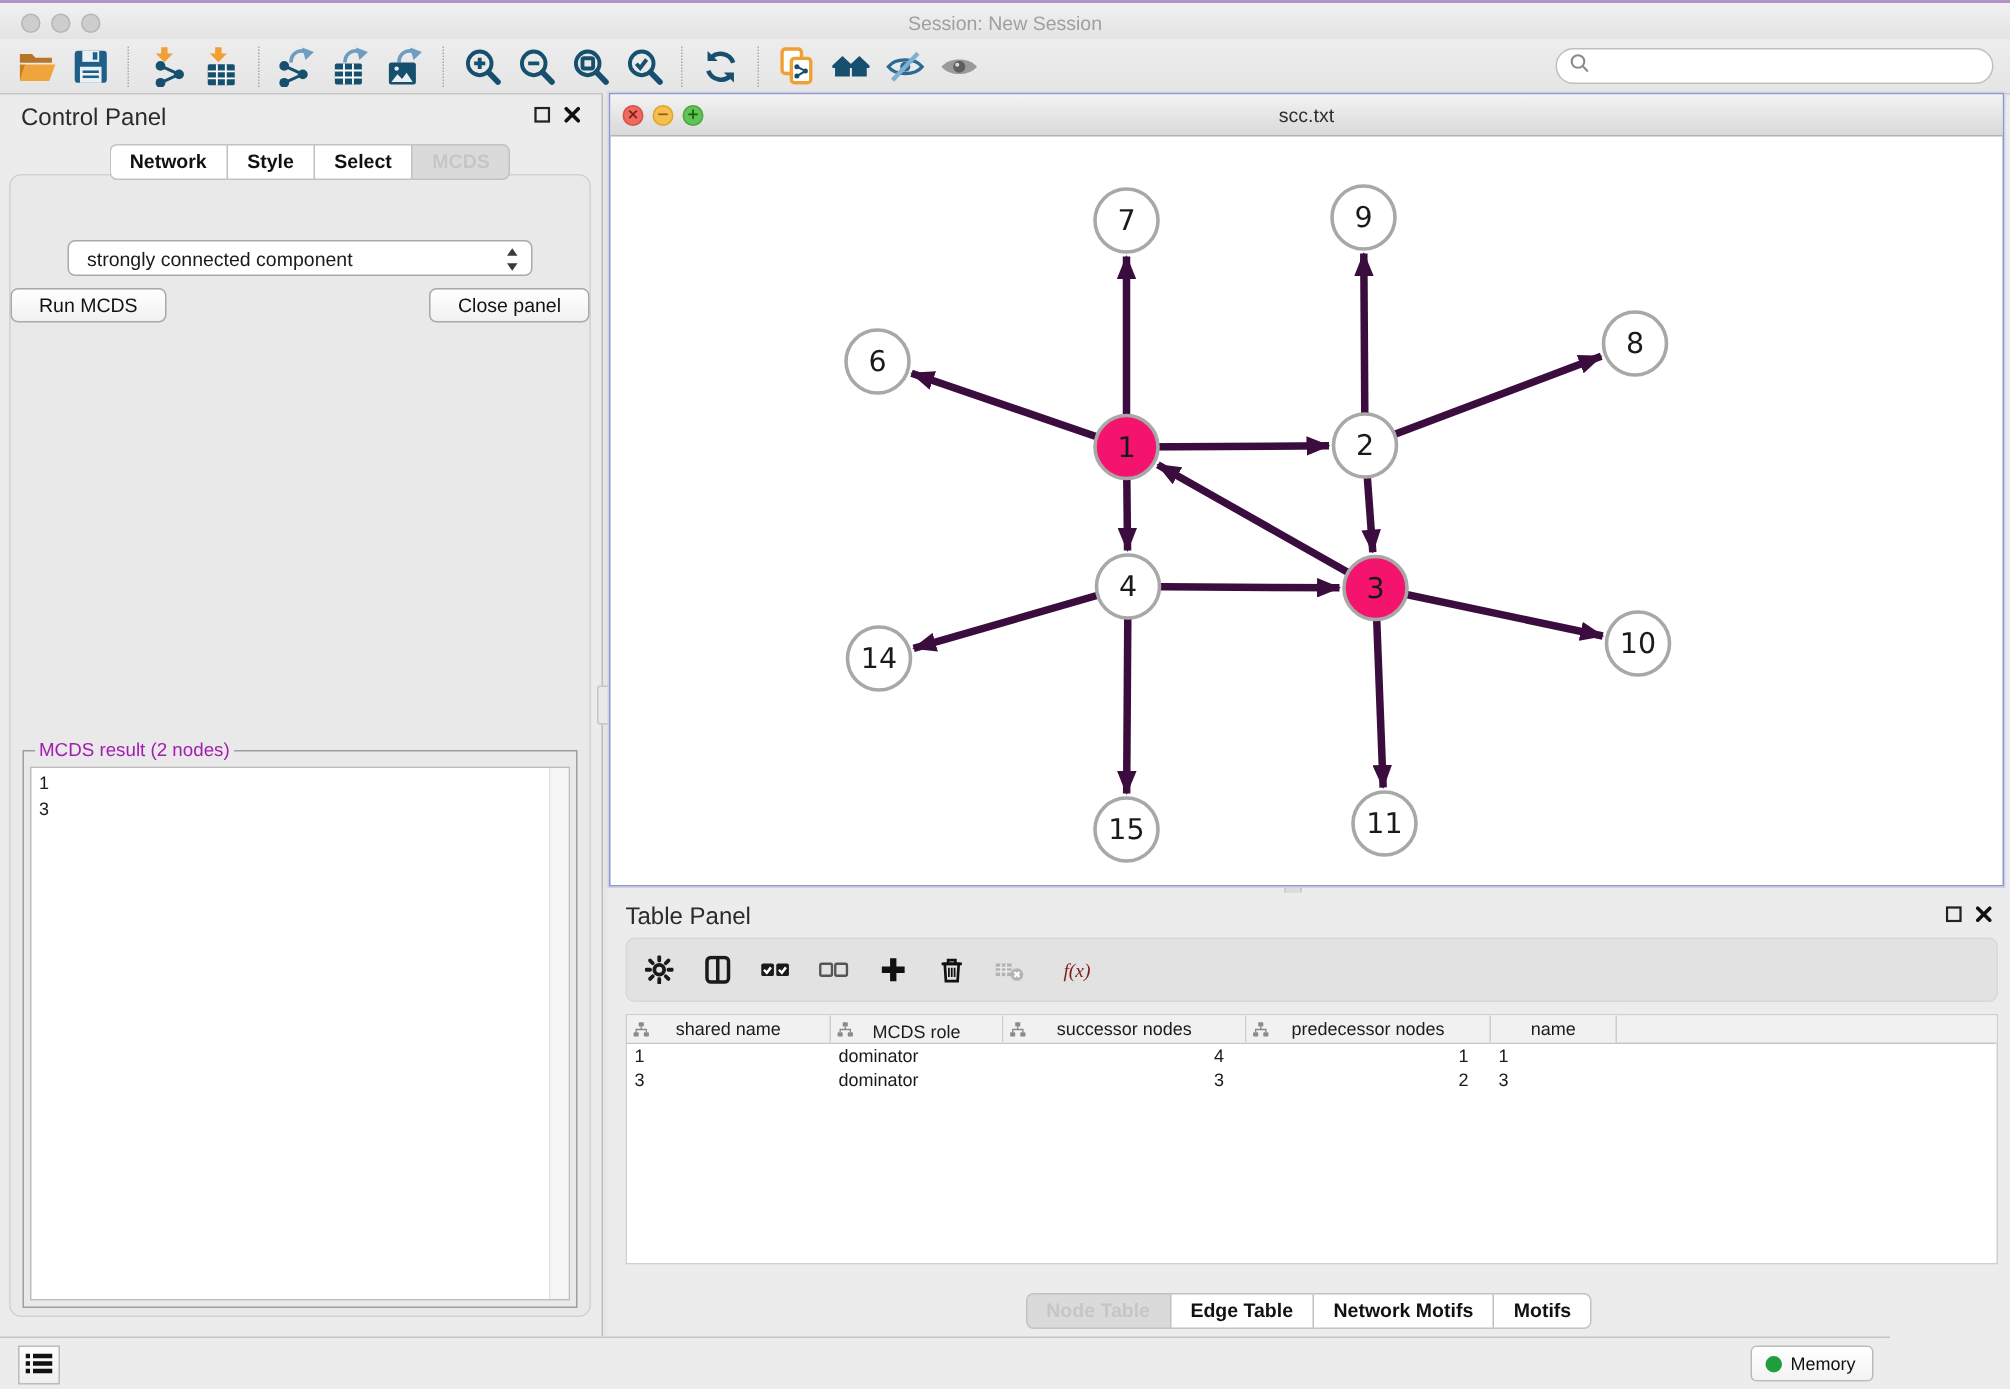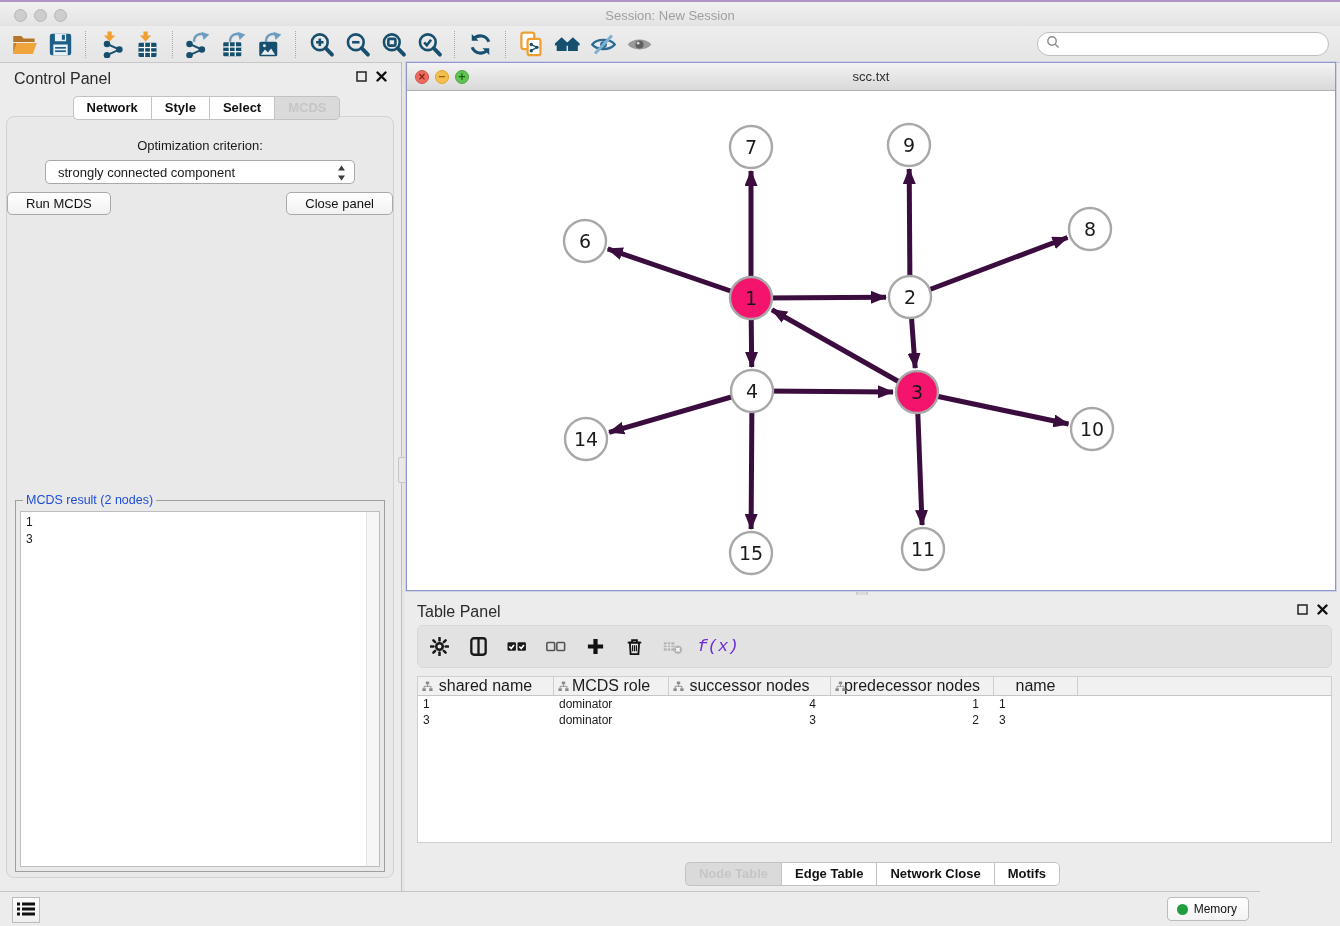--- a/index.html
+++ b/index.html
@@ -39,21 +39,21 @@
     border:1px solid #d2d2d2;border-radius:8px}
   .opt-label{position:absolute;left:0;right:0;top:21px;text-align:center;font-size:13px}
   .dropdown{position:absolute;left:38px;top:43px;width:310px;height:24px;background:#fff;
     border:1px solid #a9a9a9;border-radius:5px;display:flex;align-items:center;font-size:13px;padding-left:12px}
   .dd-stepper{position:absolute;right:7px;top:3px}
   .cp-buttons{position:absolute;left:0;right:0;top:75px;display:flex;justify-content:space-between;gap:14px}
   .push-btn{height:23px;padding:0 18px;font-size:13px;background:linear-gradient(#ffffff,#f1f1f1);
     border:1px solid #a9a9a9;border-radius:5px;color:#111}
   .result-box{position:absolute;left:8px;right:8px;top:376px;bottom:5px;border:1px solid #9e9e9e;
     padding:4px;background:#e9e9e9}
-  .result-box legend{font-size:12.5px;padding:0 3px;margin-left:3px;color:#1d4ed8}
+  .result-box legend{font-size:12.5px;padding:0 3px;margin-left:3px;color:#a21caf}
   .result-inner{position:relative;width:100%;height:100%;background:#fff;border:1px solid #bdbdbd;
     font-size:12px;line-height:17px;padding:2px 16px 2px 5px;overflow:hidden}
   .result-scroll{position:absolute;right:0;top:0;bottom:0;width:13px;background:#f6f6f6;border-left:1px solid #e2e2e2}
 
   
   .v-splitter{position:absolute;left:401px;top:62px;width:4px;height:829px;background:#e6e6e6;border-left:1px solid #bdbdbd}
   .v-grip{position:absolute;left:-4px;top:395px;width:9px;height:26px;background:#e9e9e9;border:1px solid #c6c6c6;border-radius:2px}
   .h-grip{position:absolute;left:856px;top:591px;width:12px;height:5px;background:#dcdcdc;border:1px solid #c6c6c6;border-radius:2px}
 
   
@@ -69,25 +69,25 @@
   #graph-svg{position:absolute;left:0;top:28px;width:928px;height:499px}
   #graph-svg text{font-family:"DejaVu Sans",sans-serif}
 
   
   .table-panel{position:absolute;left:405px;top:595px;width:935px;height:295px;background:#ececec}
   .table-panel .panel-btns{right:12px}
   .table-panel .panel-head{left:12px}
   .tp-toolbar{position:absolute;left:12px;right:8px;top:30px;height:43px;background:#e2e2e2;
     border:1px solid #d8d8d8;border-radius:6px;display:flex;align-items:center;gap:17px;padding-left:10px}
   .tp-btn{background:none;border:none;display:flex;align-items:center;justify-content:center;width:22px;height:24px}
-  .fx-label{font-family:Liberation Mono, monospace;font-style:italic;font-size:17px;color:#6d28d9}
+  .fx-label{font-family:Liberation Serif, serif;font-style:italic;font-size:13px;color:#7f1d1d}
   .tp-table{position:absolute;left:12px;right:8px;top:81px;bottom:47px;background:#fff;border:1px solid #cfcfcf}
   .thead{display:flex;height:19px;background:#f1f1f1;border-bottom:1px solid #c6c6c6}
   .th{position:relative;display:flex;align-items:center;justify-content:center;
-    font-size:16px;color:#1c1c1c;border-right:1px solid #cecece;background:#f1f1f1}
+    font-size:12px;color:#1c1c1c;border-right:1px solid #cecece;background:#f1f1f1}
   .th svg{position:absolute;left:4px;top:4px}
   .tr{display:flex;height:16px;align-items:center}
   .td{font-size:12px;padding:0 5px;overflow:hidden;white-space:nowrap}
   .td.right{text-align:right;padding-right:15px}
   .tp-tabs{position:absolute;left:0;right:0;bottom:4px;display:flex;justify-content:center}
 
   
   .statusbar{position:absolute;left:0;bottom:0;width:1260px;height:35px;background:#ececec;border-top:1px solid #c5c5c5}
   .list-btn{position:absolute;left:12px;top:5px;width:28px;height:26px;display:flex;align-items:center;justify-content:center;
     background:linear-gradient(#fdfdfd,#efefef);border:1px solid #bcbcbc}
@@ -304,21 +304,20 @@
         </svg>
     </span>
   </div>
   <div class="cp-tabs" id="cp-tabs">
       <button class="tab">Network</button>
       <button class="tab">Style</button>
       <button class="tab">Select</button>
       <button class="tab active">MCDS</button>
     </div>
   <div class="cp-body">
-    <div class="opt-label">Optimization criterion:</div>
     <div class="dropdown">
       <span>strongly connected component</span>
       <span class="dd-stepper">
         <svg width="11" height="18" viewBox="0 0 11 18">
             <path d="M5.5 1.5L9 6.5H2z" fill="#3a3a3a"></path>
             <path d="M5.5 16.5L2 11.5h7z" fill="#3a3a3a"></path>
           </svg>
       </span>
     </div>
     <div class="cp-buttons">
@@ -587,21 +586,21 @@
           <div class="td left" style="width: 115px;">dominator</div>
           <div class="td right" style="width: 162px;">3</div>
           <div class="td right" style="width: 163px;">2</div>
           <div class="td left" style="width: 84px;">3</div>
         </div>
       </div>
   </div>
   <div class="tp-tabs" id="tp-tabs">
       <button class="tab active">Node Table</button>
       <button class="tab">Edge Table</button>
-      <button class="tab">Network Close</button>
+      <button class="tab">Network Motifs</button>
       <button class="tab">Motifs</button>
     </div>
 </div>
 
 <div class="statusbar">
   <button class="list-btn">
     <span>
       <svg width="18" height="14" viewBox="0 0 18 14">
           <g fill="#111">
             <rect x="0" y="0.5" width="3" height="3"></rect>

